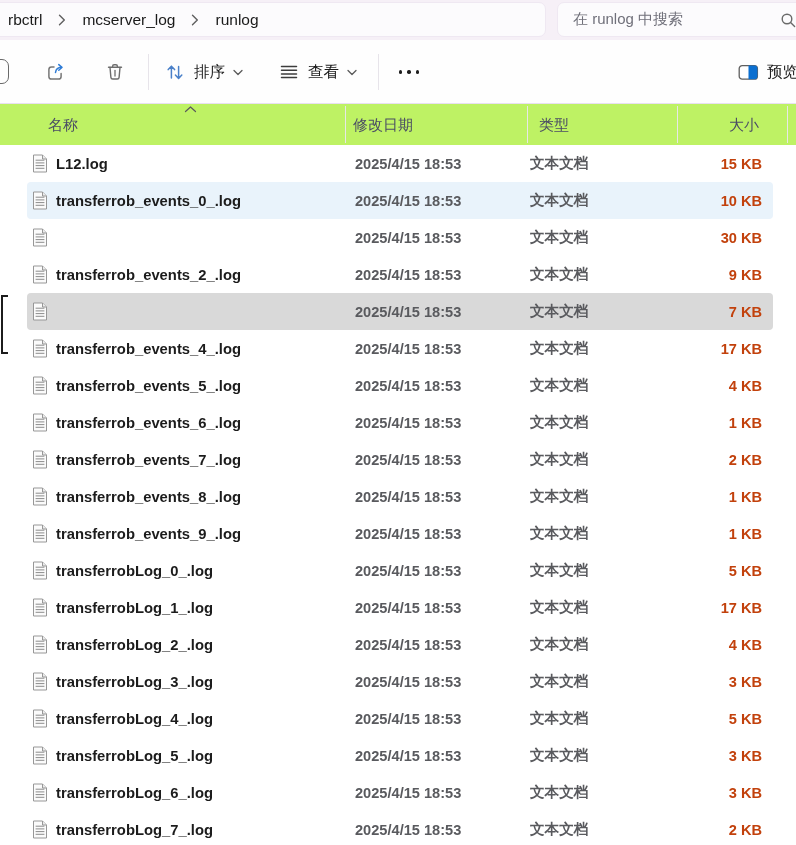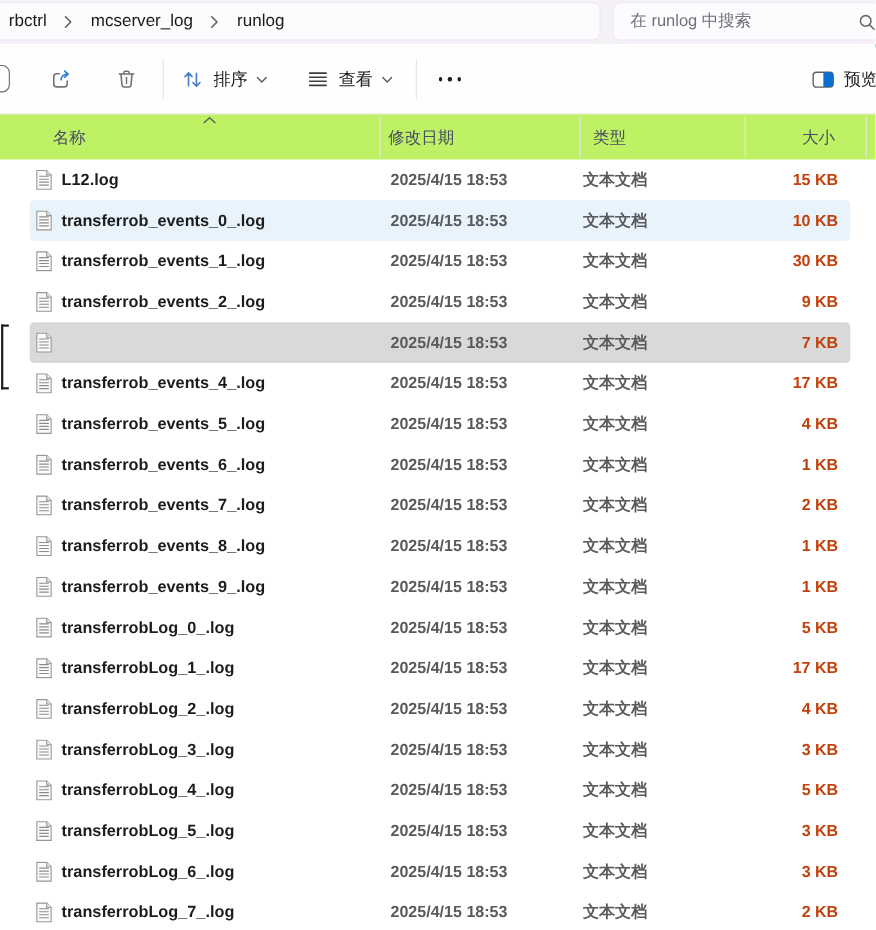--- a/index.html
+++ b/index.html
@@ -197,21 +197,20 @@
   </div>
 
   <div class="row">
     <span class="ficon">
       <svg width="16" height="19" viewBox="0 0 16 19">
         <path d="M1.5 1 H10.5 L14.5 5 V18 H1.5 Z" fill="#fbfbfb" stroke="#979797" stroke-width="1"></path>
         <path d="M10.5 1 V5 H14.5" fill="#ececec" stroke="#979797" stroke-width="1"></path>
         <path d="M3.6 6.2 H12.4 M3.6 8.9 H12.4 M3.6 11.6 H12.4 M3.6 14.3 H12.4" stroke="#8c8c8c" stroke-width="1" fill="none"></path>
       </svg>
     </span>
-    <span class="c-name">transferrob_events_1_.log</span>
     <span class="c-date">2025/4/15 18:53</span>
     <span class="c-type">文本文档</span>
     <span class="c-size">30 KB</span>
   </div>
 
   <div class="row">
     <span class="ficon">
       <svg width="16" height="19" viewBox="0 0 16 19">
         <path d="M1.5 1 H10.5 L14.5 5 V18 H1.5 Z" fill="#fbfbfb" stroke="#979797" stroke-width="1"></path>
         <path d="M10.5 1 V5 H14.5" fill="#ececec" stroke="#979797" stroke-width="1"></path>

